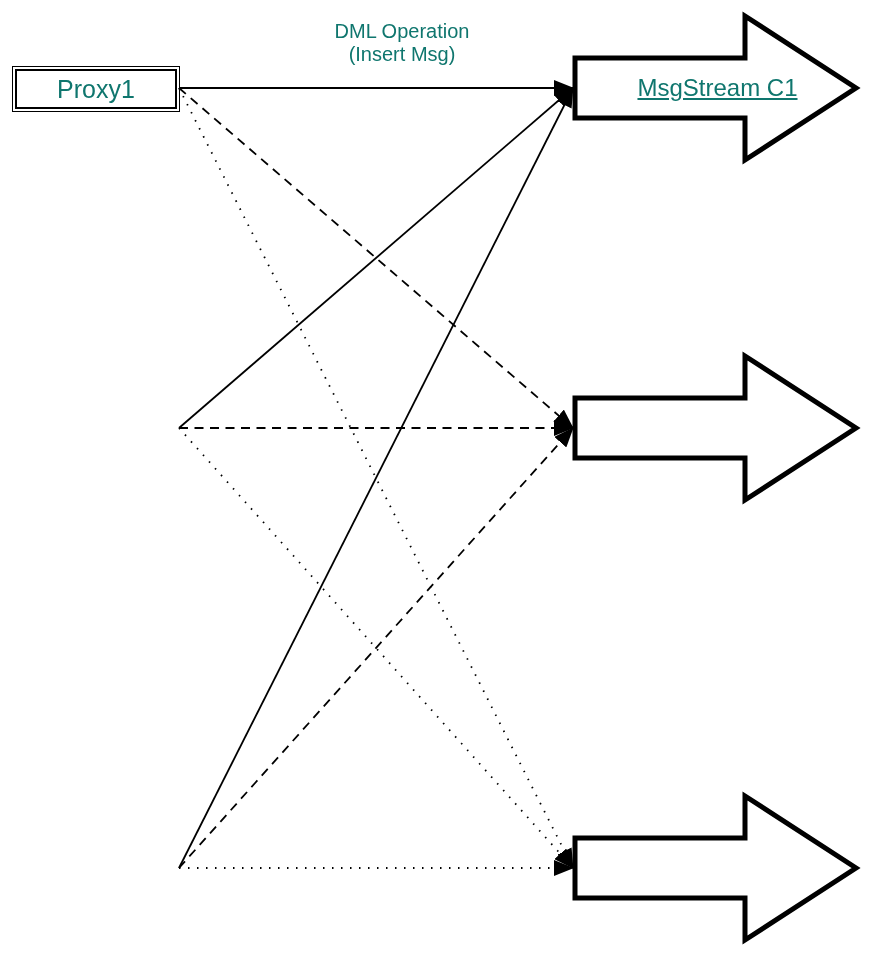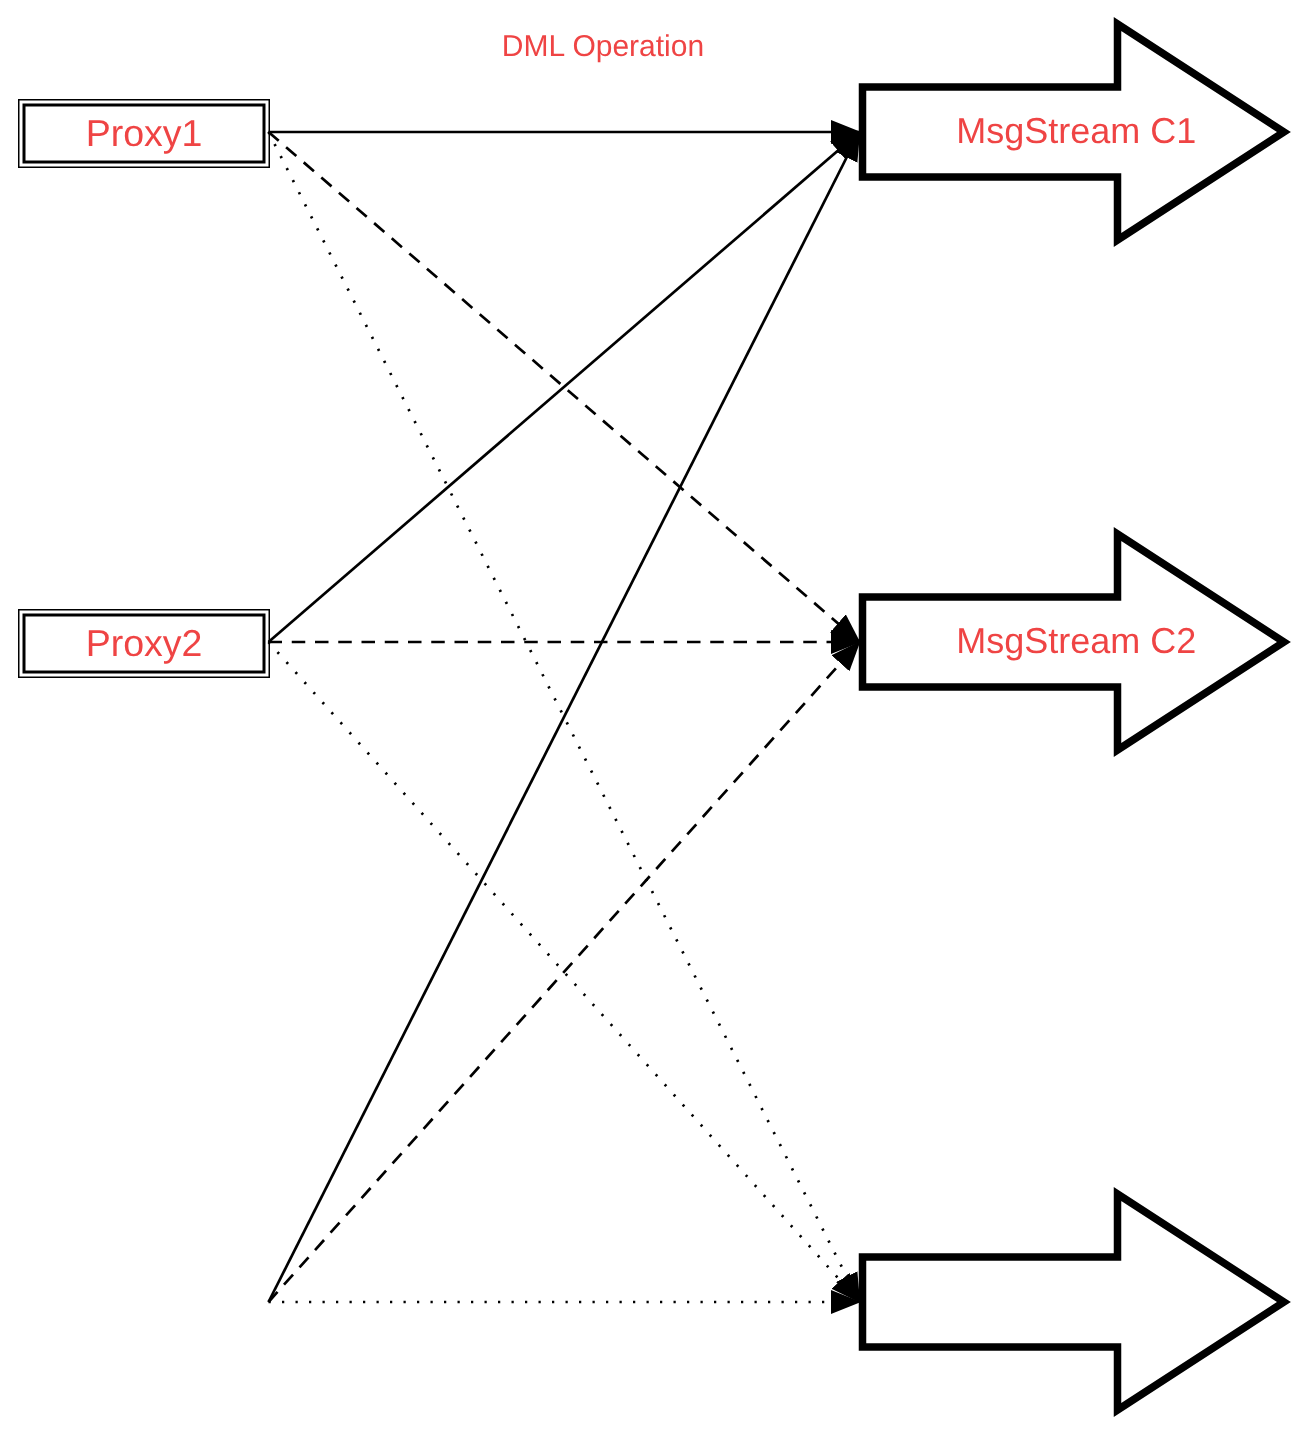--- a/index.html
+++ b/index.html
@@ -6,21 +6,21 @@
     margin: 0;
     padding: 0;
     background: #ffffff;
   }
   #canvas {
     position: relative;
     width: 875px;
     height: 956px;
     background: #ffffff;
     font-family: "Liberation Sans", "DejaVu Sans", sans-serif;
-    color: #ef4444;
+    color: #0f766e;
     overflow: hidden;
   }
   #wires {
     position: absolute;
     left: 0;
     top: 0;
     width: 875px;
     height: 956px;
   }
   .proxy-box {
@@ -45,20 +45,21 @@
     position: absolute;
     left: 575px;
     width: 285px;
     height: 30px;
     display: flex;
     align-items: center;
     justify-content: center;
     font-size: 24px;
     white-space: nowrap;
     pointer-events: none;
+    text-decoration: underline;
   }
   .annotation {
     position: absolute;
     left: 277px;
     top: 20px;
     width: 250px;
     text-align: center;
     font-size: 20px;
     line-height: 23px;
   }
@@ -93,25 +94,22 @@
         <line x1="179" y1="868" x2="573" y2="868" stroke="#000000" stroke-width="1.8" stroke-dasharray="1.5 7.5" marker-end="url(#arrowhead)"></line>
       </g>
 
     <polygon class="big-arrow" points="575,58 745,58 745,16 856,88 745,160 745,118 575,118"></polygon>
     <polygon class="big-arrow" points="575,398 745,398 745,356 856,428 745,500 745,458 575,458"></polygon>
     <polygon class="big-arrow" points="575,838 745,838 745,796 856,868 745,940 745,898 575,898"></polygon>
   </svg>
 
   <div class="annotation">
     <div>DML Operation</div>
+    <div>(Insert Msg)</div>
   </div>
 
   <div class="proxy-box" style="top:69px">
     <span class="proxy-label">Proxy1</span>
   </div>
-  <div class="proxy-box" style="top:409px">
-    <span class="proxy-label">Proxy2</span>
-  </div>
 
   <div class="stream-label" style="top:73px">MsgStream C1</div>
-  <div class="stream-label" style="top:413px">MsgStream C2</div>
 
 </div>
 
 </body></html>

